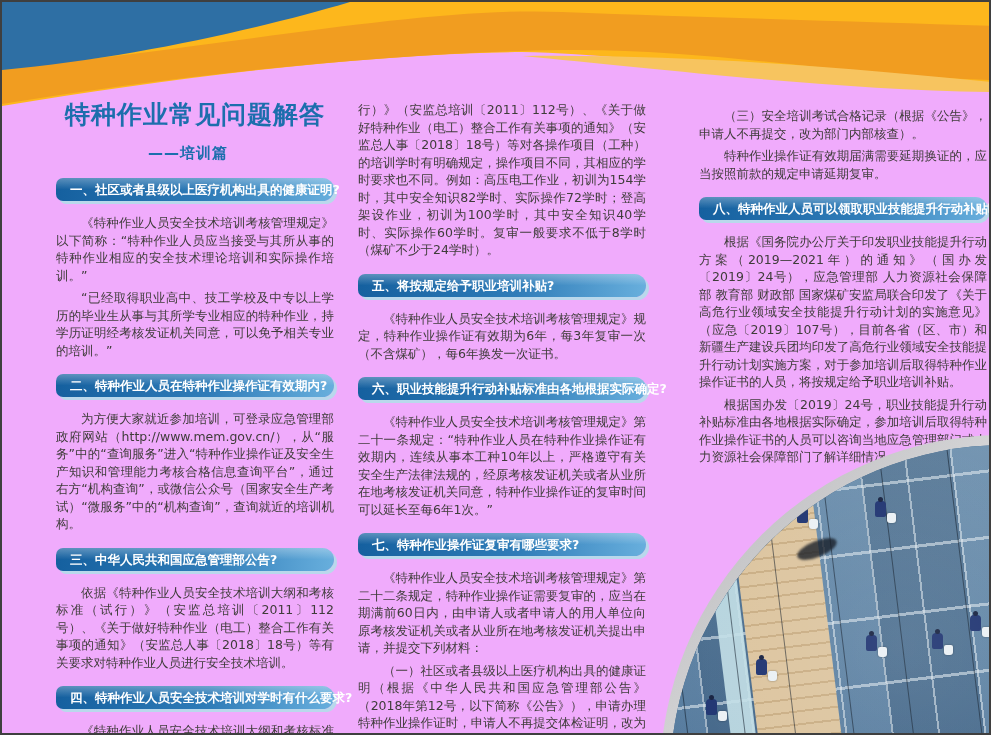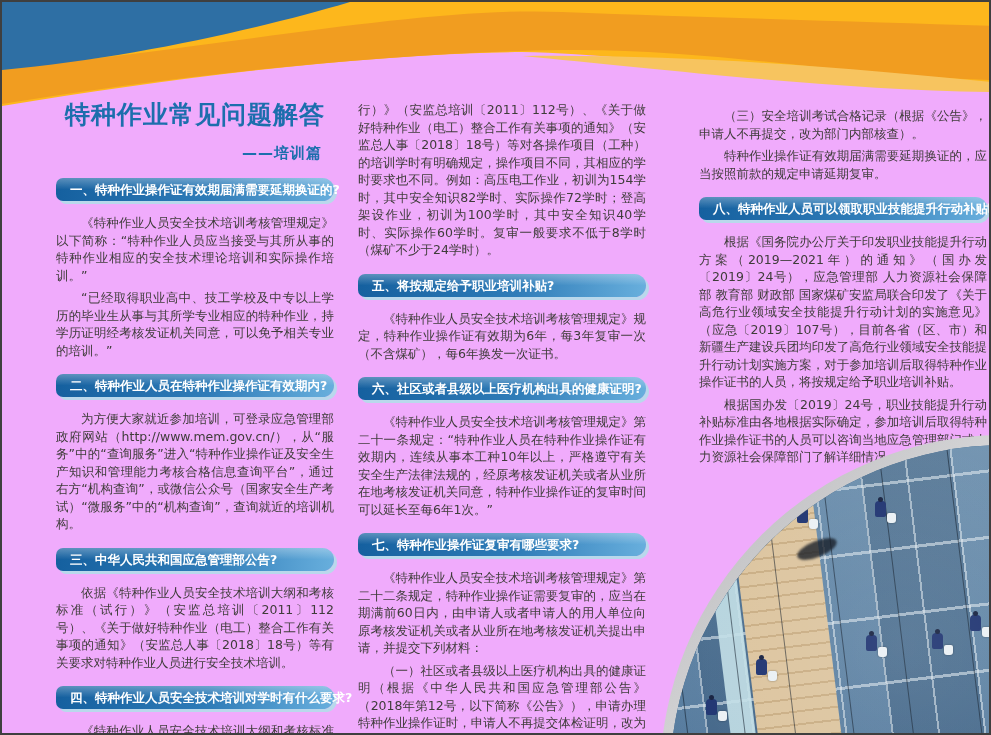--- a/index.html
+++ b/index.html
@@ -12,21 +12,21 @@
   
   .hdr{position:absolute;left:0;top:0;width:991px;height:200px;}
   
   .title-wrap{position:absolute;left:52px;top:98px;width:282px;}
   .doc-title{
     font-size:25px;font-weight:bold;color:#1c6ead;
     text-align:center;letter-spacing:1px;line-height:1.2;
   }
   .doc-subtitle{
     margin-top:14px;font-size:15px;font-weight:bold;color:#1c6ead;
-    text-align:right;padding-right:14px;letter-spacing:1px;
+    text-align:center;padding-right:14px;letter-spacing:1px;
   }
   
   .col{position:absolute;color:#3f3c3a;}
   .col-1{left:54px;  top:176px;width:278px;}
   .col-2{left:356px; top:94px; width:288px;}
   .col-3{left:681px; top:100px;width:288px;margin-left:16px;}
   .pill{
     position:relative;height:23px;line-height:23px;margin:15px 0 13px 0;
     border-radius:8px 13px 13px 8px;
     background-image:
@@ -100,35 +100,35 @@
     <path fill="#F7C45F" d="M520,54 C700,52 860,68 991,80 L991,90 C830,88 650,66 520,54 Z"></path>
     <path fill="#2E6FA4" d="M0,0 H348 C260,26 130,56 0,68 Z"></path>
   </svg>
 
   <div class="title-wrap">
     <div class="doc-title">特种作业常见问题解答</div>
     <div class="doc-subtitle">——培训篇</div>
   </div>
 
   <div class="col col-1">
-      <div class="pill">一、特种作业操作证有效期届满需要延期换证的?</div>
+      <div class="pill">一、社区或者县级以上医疗机构出具的健康证明?</div>
       <p class="para">《特种作业人员安全技术培训考核管理规定》以下简称：“特种作业人员应当接受与其所从事的特种作业相应的安全技术理论培训和实际操作培训。”</p>
       <p class="para">“已经取得职业高中、技工学校及中专以上学历的毕业生从事与其所学专业相应的特种作业，持学历证明经考核发证机关同意，可以免予相关专业的培训。”</p>
       <div class="pill">二、特种作业人员在特种作业操作证有效期内?</div>
       <p class="para">为方便大家就近参加培训，可登录应急管理部政府网站（http://www.mem.gov.cn/），从“服务”中的“查询服务”进入“特种作业操作证及安全生产知识和管理能力考核合格信息查询平台”，通过右方“机构查询”，或微信公众号（国家安全生产考试）“微服务”中的“机构查询”，查询就近的培训机构。</p>
       <div class="pill">三、中华人民共和国应急管理部公告?</div>
       <p class="para">依据《特种作业人员安全技术培训大纲和考核标准（试行）》（安监总培训〔2011〕112号）、《关于做好特种作业（电工）整合工作有关事项的通知》（安监总人事〔2018〕18号）等有关要求对特种作业人员进行安全技术培训。</p>
       <div class="pill">四、特种作业人员安全技术培训对学时有什么要求?</div>
       <p class="para">《特种作业人员安全技术培训大纲和考核标准（试</p>
     </div>
   <div class="col col-2">
       <p class="para noindent">行）》（安监总培训〔2011〕112号）、《关于做好特种作业（电工）整合工作有关事项的通知》（安监总人事〔2018〕18号）等对各操作项目（工种）的培训学时有明确规定，操作项目不同，其相应的学时要求也不同。例如：高压电工作业，初训为154学时，其中安全知识82学时、实际操作72学时；登高架设作业，初训为100学时，其中安全知识40学时、实际操作60学时。复审一般要求不低于8学时（煤矿不少于24学时）。</p>
       <div class="pill">五、将按规定给予职业培训补贴?</div>
       <p class="para">《特种作业人员安全技术培训考核管理规定》规定，特种作业操作证有效期为6年，每3年复审一次（不含煤矿），每6年换发一次证书。</p>
-      <div class="pill">六、社区或者县级以上医疗机构出具的健康证明?</div>
+      <div class="pill">六、职业技能提升行动补贴标准由各地根据实际确定?</div>
       <p class="para">《特种作业人员安全技术培训考核管理规定》第二十一条规定：“特种作业人员在特种作业操作证有效期内，连续从事本工种10年以上，严格遵守有关安全生产法律法规的，经原考核发证机关或者从业所在地考核发证机关同意，特种作业操作证的复审时间可以延长至每6年1次。”</p>
       <div class="pill">七、特种作业操作证复审有哪些要求?</div>
       <p class="para">《特种作业人员安全技术培训考核管理规定》第二十二条规定，特种作业操作证需要复审的，应当在期满前60日内，由申请人或者申请人的用人单位向原考核发证机关或者从业所在地考核发证机关提出申请，并提交下列材料：</p>
       <p class="para">（一）社区或者县级以上医疗机构出具的健康证明（根据《中华人民共和国应急管理部公告》（2018年第12号，以下简称《公告》），申请办理特种作业操作证时，申请人不再提交体检证明，改为个人健康书面承诺）；</p>
     </div>
   <div class="col col-3">
       <p class="para">（三）安全培训考试合格记录（根据《公告》，申请人不再提交，改为部门内部核查）。</p>
       <p class="para">特种作业操作证有效期届满需要延期换证的，应当按照前款的规定申请延期复审。</p>
       <div class="pill">八、特种作业人员可以领取职业技能提升行动补贴吗?</div>
       <p class="para">根据《国务院办公厅关于印发职业技能提升行动方案（2019—2021年）的通知》（国办发〔2019〕24号），应急管理部 人力资源社会保障部 教育部 财政部 国家煤矿安监局联合印发了《关于高危行业领域安全技能提升行动计划的实施意见》（应急〔2019〕107号），目前各省（区、市）和新疆生产建设兵团均印发了高危行业领域安全技能提升行动计划实施方案，对于参加培训后取得特种作业操作证书的人员，将按规定给予职业培训补贴。</p>

